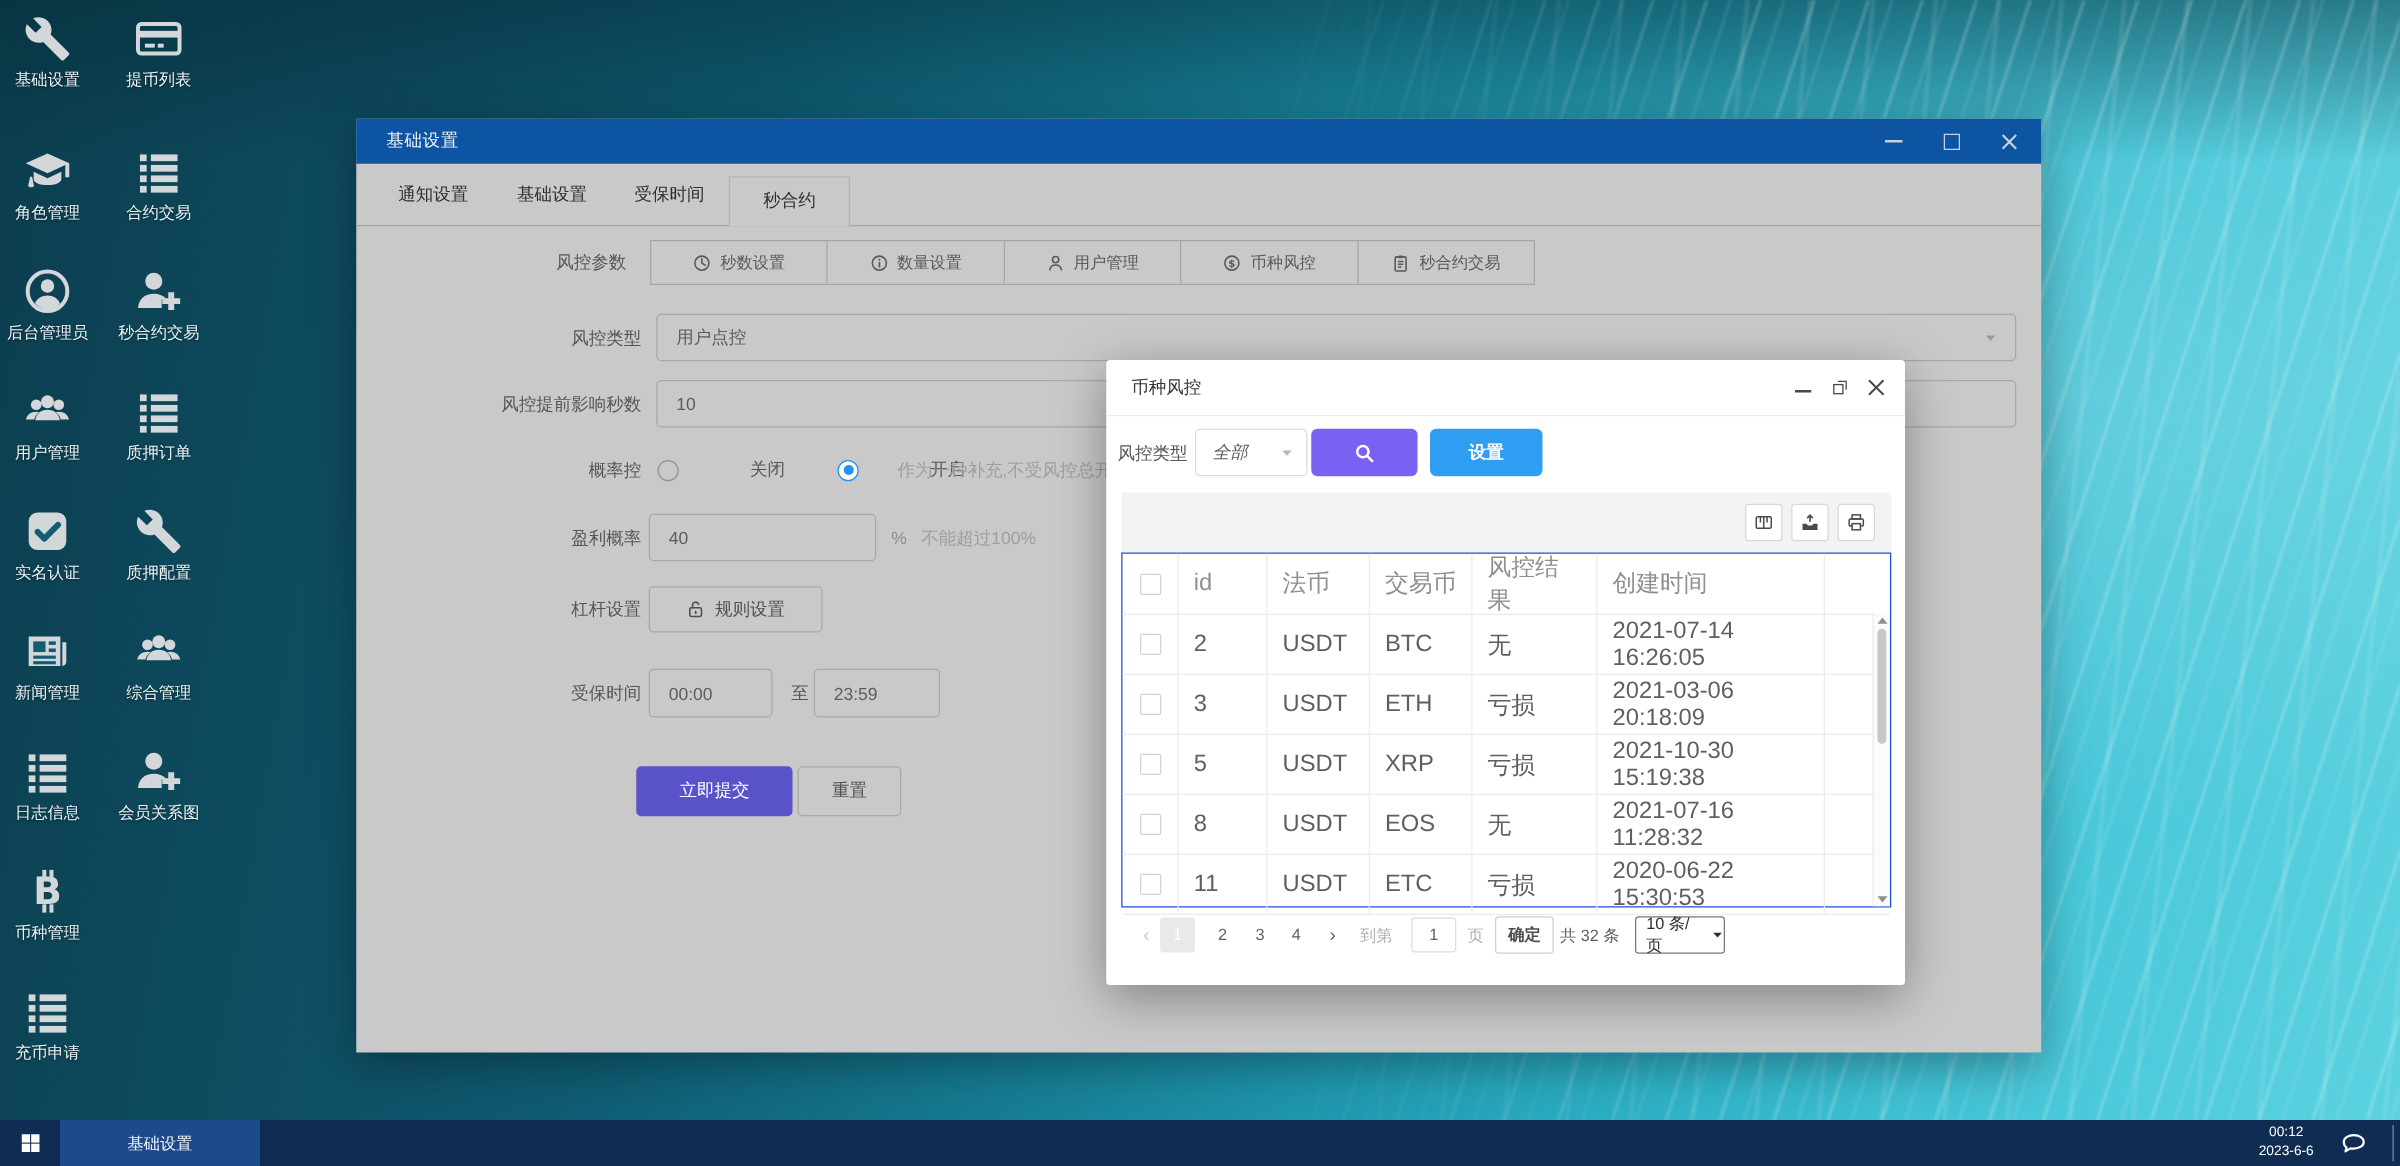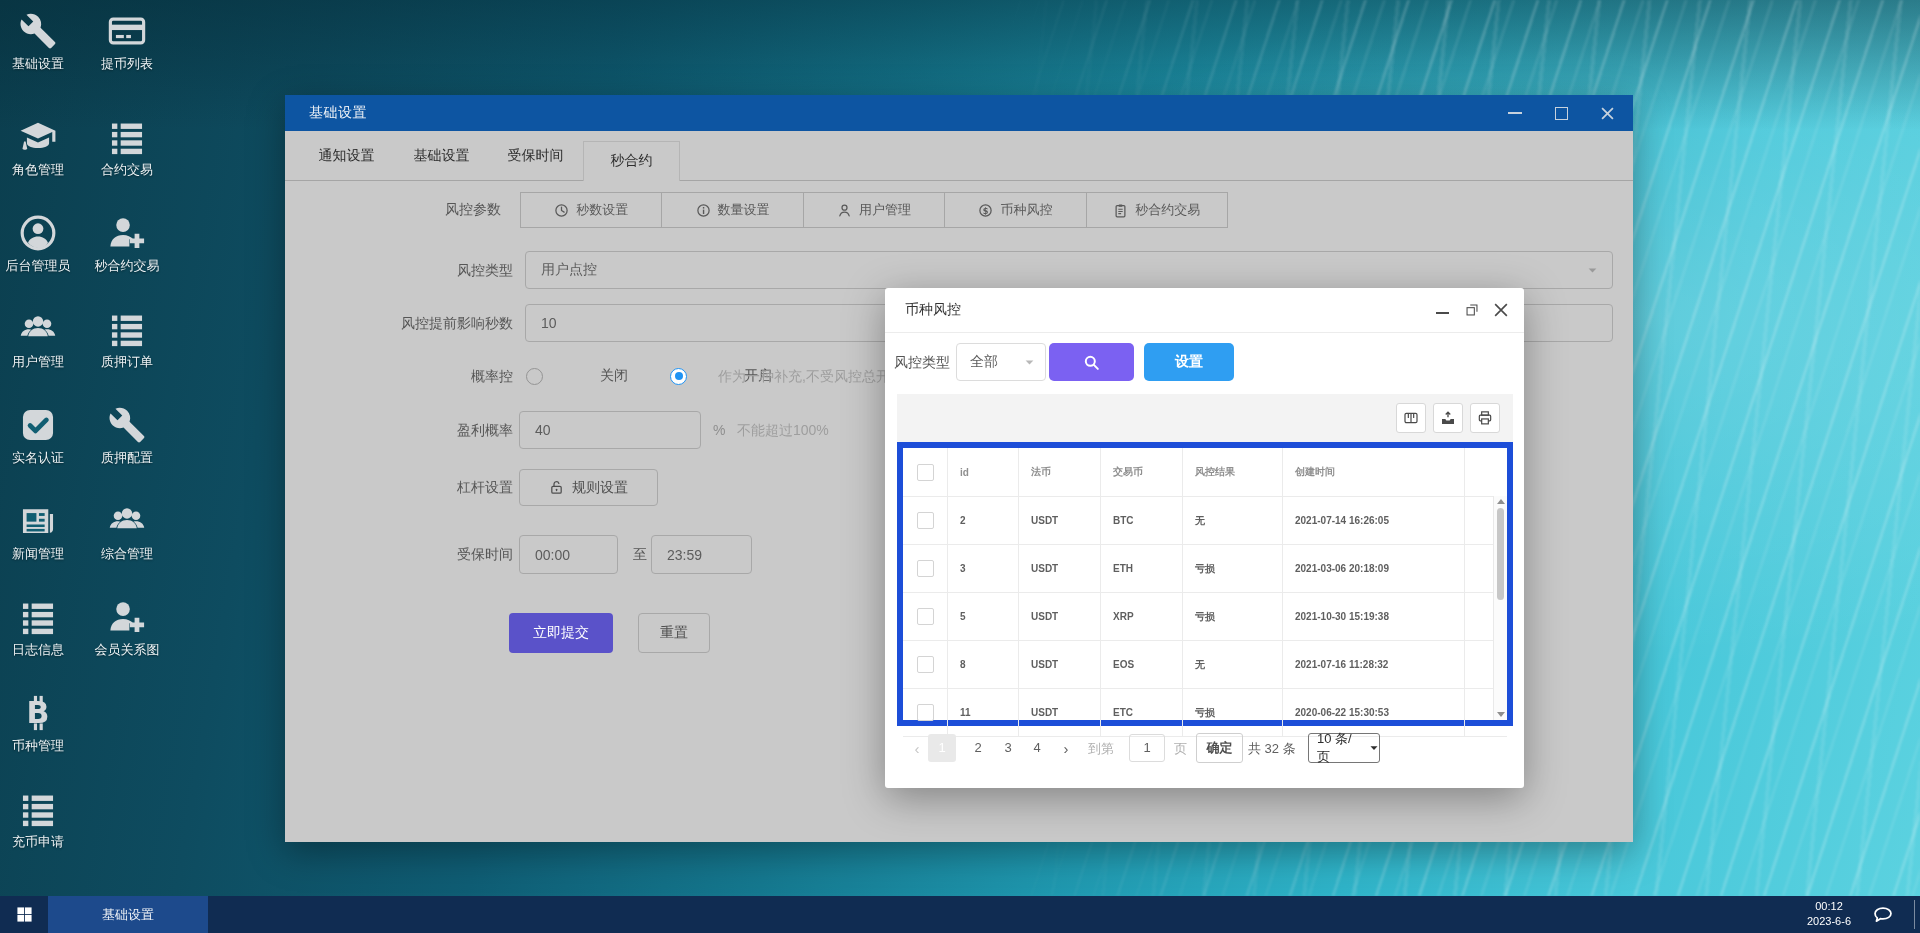--- a/index.html
+++ b/index.html
@@ -71,35 +71,35 @@
          box-shadow:0 10px 40px rgba(0,0,0,.35);}
   .m-head{position:absolute;left:0;top:0;right:0;height:44px;border-bottom:1px solid #ececec;display:flex;align-items:center;}
   .m-title{font-size:14px;color:#353535;margin-left:20px;}
   .m-ctrls{position:absolute;right:16px;top:0;height:44px;display:flex;align-items:center;gap:14px;color:#4a4a4a;}
   .m-ctrls .mc{width:15px;height:15px;display:flex;align-items:center;justify-content:center;cursor:pointer;}
   .mc-min{width:13px;height:2px;background:#4a4a4a;margin-top:6px;}
   .m-ctrls svg{width:14px;height:14px;display:block;}
 
   .m-filter-label{position:absolute;left:9px;top:55px;height:38px;line-height:38px;font-size:14px;color:#555;}
   .m-select{position:absolute;left:71px;top:55px;width:90px;height:38px;border:1px solid #dcdcdc;border-radius:4px;
-            box-sizing:border-box;font-size:14px;color:#5c5c5c;display:flex;align-items:center;padding-left:13px;cursor:pointer;}
+            box-sizing:border-box;font-size:14px;color:#5c5c5c;display:flex;align-items:center;padding-left:13px;cursor:pointer;font-style:italic;}
   .m-select .caret{color:#b8b8b8;right:10px;}
   .btn-search{position:absolute;left:164px;top:55px;width:85px;height:38px;background:#7b61f2;border-radius:5px;
               display:flex;align-items:center;justify-content:center;color:#fff;cursor:pointer;}
   .btn-search svg{width:19px;height:19px;}
   .btn-set{position:absolute;left:259px;top:55px;width:90px;height:38px;background:#2f9ef2;border-radius:5px;
            display:flex;align-items:center;justify-content:center;color:#fff;font-size:14px;font-weight:bold;cursor:pointer;}
 
   .m-strip{position:absolute;left:12px;top:106px;width:616px;height:48px;background:#f3f3f3;
            display:flex;align-items:center;justify-content:flex-end;gap:7px;padding-right:13px;box-sizing:border-box;}
   .toolbtn{width:28px;height:28px;background:#fff;border:1px solid #d8d8d8;border-radius:3px;
            display:flex;align-items:center;justify-content:center;color:#4a4a4a;cursor:pointer;}
   .toolbtn svg{width:16px;height:16px;display:block;}
 
-  .m-table{position:absolute;left:12px;top:154px;width:616px;height:284px;border:6px solid #1d4ed8;box-sizing:border-box;font-size:10px;font-weight:bold;}
+  .m-table{position:absolute;left:12px;top:154px;width:616px;height:284px;border:1px solid #1d4ed8;box-sizing:border-box;font-size:19px;}
   .trow{display:flex;height:47px;border-bottom:1px solid #ebebeb;align-items:stretch;}
   .trow.head{height:48px;color:#8f8f8f;}
   .trow .tc{display:flex;align-items:center;border-right:1px solid #ebebeb;padding:0 12px;box-sizing:border-box;color:#5f5f5f;}
   .trow.head .tc{color:#8f8f8f;}
   .tc.c0{width:45px;justify-content:center;padding:0;}
   .tc.c1{width:71px;}.tc.c2{width:82px;}.tc.c3{width:82px;}.tc.c4{width:100px;}.tc.c5{width:182px;}
   .tc.c6{width:39px;border-right:none;}
   .cb{width:15px;height:15px;border:1px solid #d4d4d4;border-radius:2px;background:#fff;cursor:pointer;}
   .vscroll{position:absolute;right:0;top:48px;bottom:0;width:13px;border-left:1px solid #e9e9e9;background:#fbfbfb;}
   .vs-up{position:absolute;top:3px;left:3px;width:0;height:0;border-left:4px solid transparent;border-right:4px solid transparent;border-bottom:5px solid #8f8f8f;}
@@ -467,22 +467,22 @@
 
   <div class="flabel" style="top:440px;line-height:39px">受保时间</div>
   <div class="finput" style="left:234px;top:440px;width:99px;height:39px">
     <span>00:00</span>
   </div>
   <div style="position:absolute;left:348px;top:440px;line-height:39px;font-size:14px;color:#565656">至</div>
   <div class="finput" style="left:366px;top:440px;width:101px;height:39px">
     <span>23:59</span>
   </div>
 
-  <div class="btn-submit" style="left:224px;top:518px;width:104px;height:40px">立即提交</div>
-  <div class="btn-outline" style="position:absolute;left:353px;top:518px;width:72px;height:40px">重置</div>
+  <div class="btn-submit" style="left:224px;top:518px;width:125px;height:40px">立即提交</div>
+  <div class="btn-outline" style="position:absolute;left:353px;top:518px;width:83px;height:40px">重置</div>
 </div>
 
 <div class="modal">
   <div class="m-head">
     <span class="m-title">币种风控</span>
     <div class="m-ctrls">
       <div class="mc">
           <div class="mc-min"></div>
         </div>
       <div class="mc">

